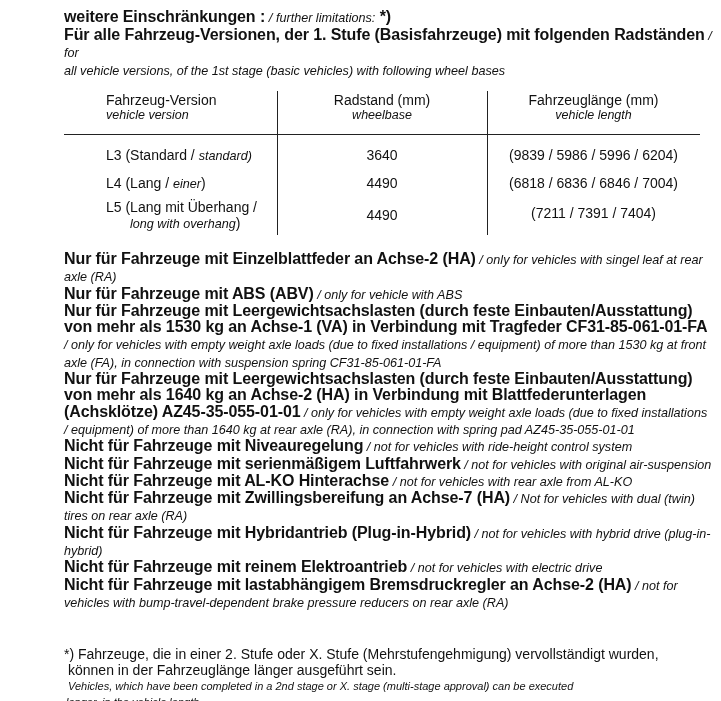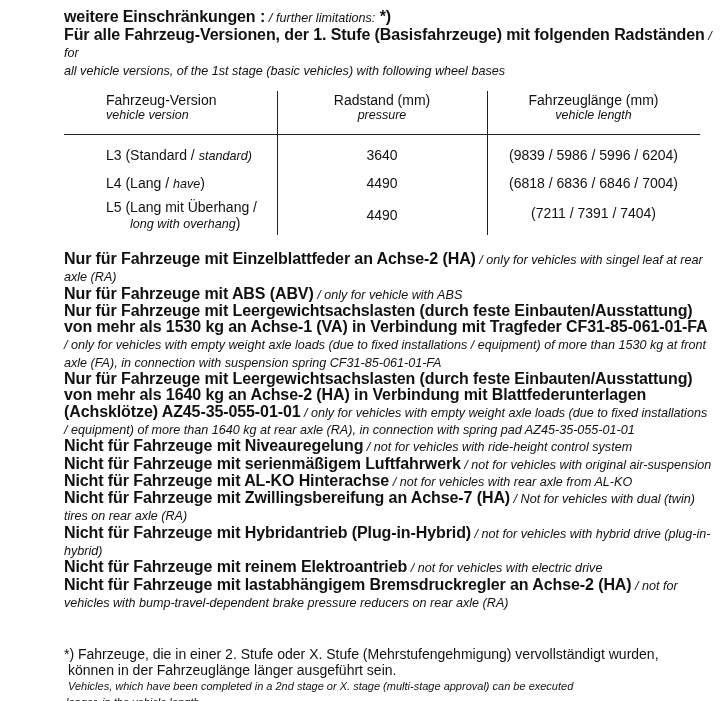--- a/index.html
+++ b/index.html
@@ -45,32 +45,32 @@
     <div class="vline" style="left:213px"></div>
     <div class="vline" style="left:423px"></div>
     <div class="hline"></div>
 
     <div class="th c1">
       <span>Fahrzeug-Version</span>
       <span class="sub">vehicle version</span>
     </div>
     <div class="th c2">
       <span>Radstand (mm)</span>
-      <span class="sub">pressure</span>
+      <span class="sub">wheelbase</span>
     </div>
     <div class="th c3">
       <span>Fahrzeuglänge (mm)</span>
       <span class="sub">vehicle length</span>
     </div>
 
     <div class="cell c1" style="top:56px"><span>L3 (Standard / </span><span class="em">standard)</span><span></span></div>
     <div class="cell c2" style="top:56px">3640</div>
     <div class="cell c3" style="top:56px">(9839 / 5986 / 5996 / 6204)</div>
 
-    <div class="cell c1" style="top:84px"><span>L4 (Lang / </span><span class="em">have</span><span>)</span></div>
+    <div class="cell c1" style="top:84px"><span>L4 (Lang / </span><span class="em">einer</span><span>)</span></div>
     <div class="cell c2" style="top:84px">4490</div>
     <div class="cell c3" style="top:84px">(6818 / 6836 / 6846 / 7004)</div>
 
     <div class="cell c1" style="top:108px"><span>L5 (Lang mit Überhang /</span><br><span style="padding-left:24px" class="em">long with overhang</span><span>)</span></div>
     <div class="cell c2" style="top:116px">4490</div>
     <div class="cell c3" style="top:114px">(7211 / 7391 / 7404)</div>
   </div>
 
   <div class="list">
     <p class="para"><span class="b">Nur für Fahrzeuge mit Einzelblattfeder an Achse-2 (HA)</span><span class="i"> / </span><span class="i">only for vehicles with singel leaf at rear axle (RA)</span></p>

